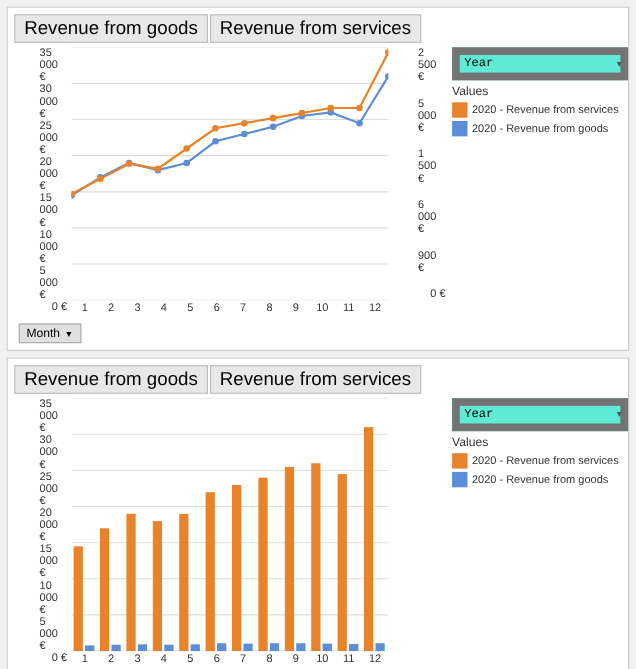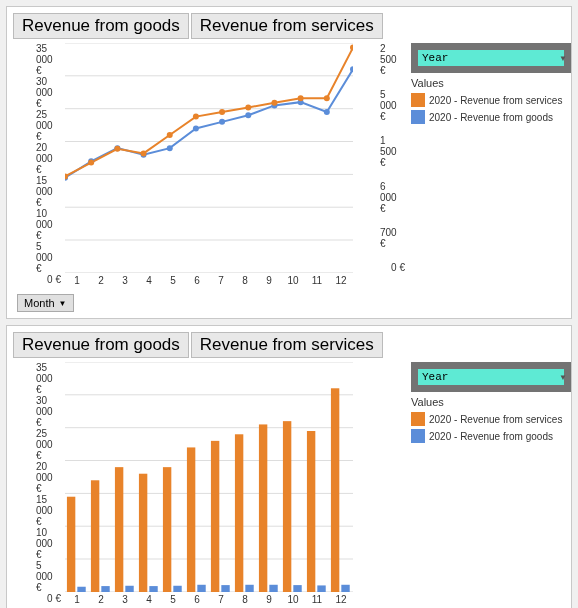--- a/index.html
+++ b/index.html
@@ -215,21 +215,21 @@
               <circle cx="261.8181818181818" cy="55.19999999999999" r="3" fill="#e8832a"></circle>
               <circle cx="288" cy="4.599999999999994" r="3" fill="#e8832a"></circle>
             </svg>
         </div>
 
         <div class="y-axis-right">
           <span class="y-label">2 500 €</span>
           <span class="y-label">5 000 €</span>
           <span class="y-label">1 500 €</span>
           <span class="y-label">6 000 €</span>
-          <span class="y-label">700 €</span>
+          <span class="y-label">900 €</span>
           <span class="y-label">0 €</span>
         </div>
       </div>
 
       <div class="x-axis">
         <span class="x-label">1</span>
         <span class="x-label">2</span>
         <span class="x-label">3</span>
         <span class="x-label">4</span>
         <span class="x-label">5</span>

